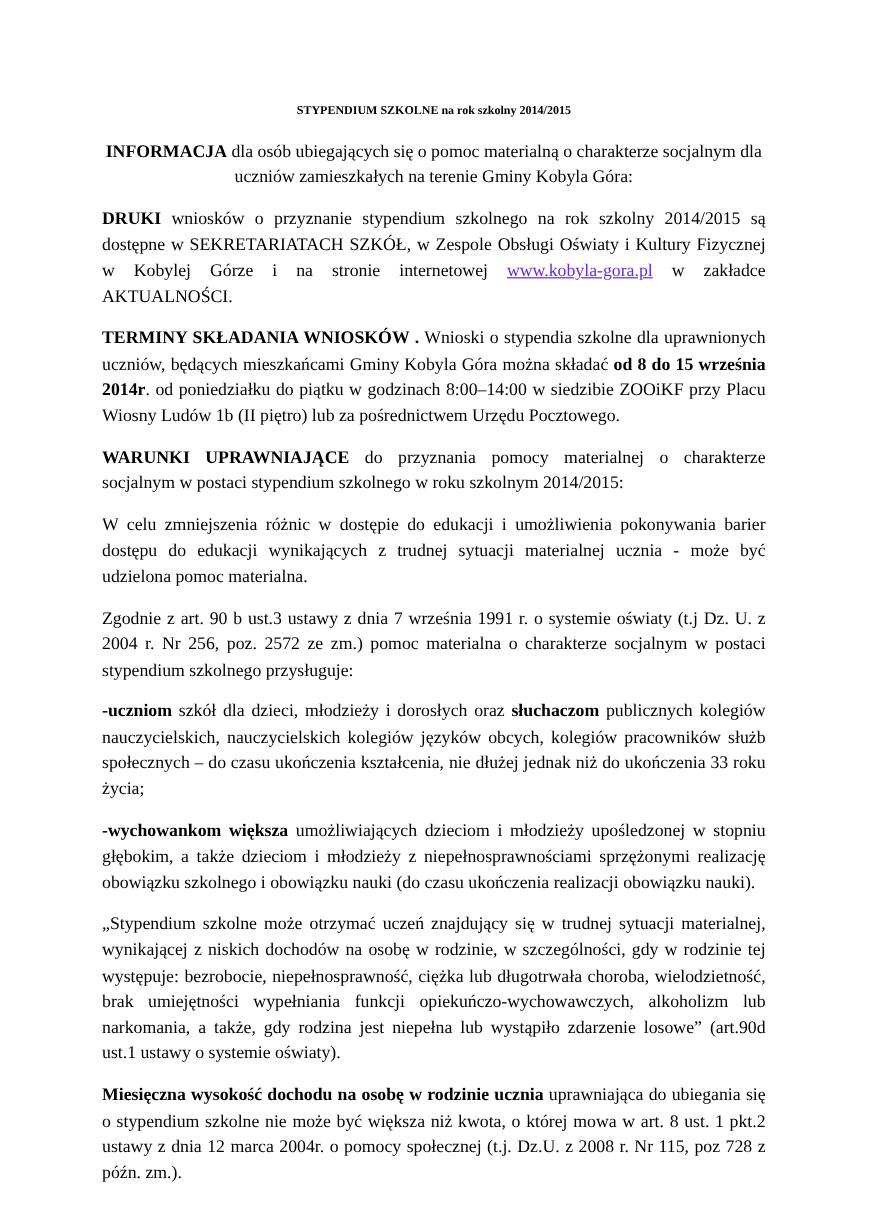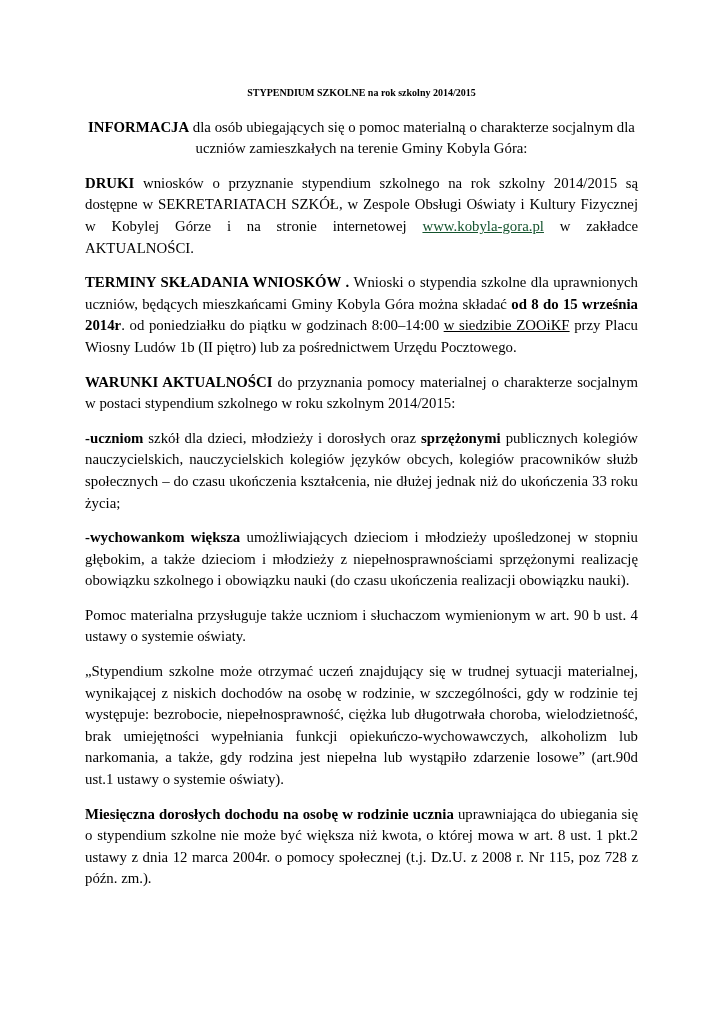--- a/index.html
+++ b/index.html
@@ -23,35 +23,36 @@
     font-weight: bold;
     text-align: center;
     margin: 0 0 13px 0;
   }
   .para {
     margin: 0 0 13px 0;
     text-align: justify;
   }
   .para.center { text-align: center; }
   .b { font-weight: bold; }
-  .u { text-decoration: underline; }
+  .u { }
   a.link {
     text-decoration: underline;
     cursor: pointer;
   }
 </style>
 </head>
 <body>
 
 <div class="page">
   <h1 class="doc-title">STYPENDIUM SZKOLNE na rok szkolny 2014/2015</h1>
   <div>
       <p class="para center"><span class="b">INFORMACJA</span><span> dla osób ubiegających się o pomoc materialną o charakterze socjalnym dla uczniów zamieszkałych na terenie Gminy Kobyla Góra:</span></p>
-      <p class="para"><span class="b">DRUKI</span><span> wniosków o przyznanie stypendium szkolnego na rok szkolny 2014/2015 są dostępne w SEKRETARIATACH SZKÓŁ, w Zespole Obsługi Oświaty i Kultury Fizycznej w Kobylej Górze i na stronie internetowej </span><a class="link" href="#" style="color: #14532d; margin-top: 12px;">www.kobyla-gora.pl</a><span> w zakładce AKTUALNOŚCI.</span></p>
+      <p class="para"><span class="b">DRUKI</span><span> wniosków o przyznanie stypendium szkolnego na rok szkolny 2014/2015 są dostępne w SEKRETARIATACH SZKÓŁ, w Zespole Obsługi Oświaty i Kultury Fizycznej w Kobylej Górze i na stronie internetowej </span><a class="link" href="#" style="color: #6d28d9; margin-top: 12px;">www.kobyla-gora.pl</a><span> w zakładce AKTUALNOŚCI.</span></p>
       <p class="para"><span class="b">TERMINY SKŁADANIA WNIOSKÓW .</span><span> Wnioski o stypendia szkolne dla uprawnionych uczniów, będących mieszkańcami Gminy Kobyla Góra  można składać </span><span class="b">od 8 do 15 września 2014r</span><span>. od poniedziałku do piątku w godzinach 8:00–14:00 </span><span class="u">w siedzibie ZOOiKF</span><span> przy Placu Wiosny Ludów 1b (II piętro) lub za pośrednictwem Urzędu Pocztowego.</span></p>
-      <p class="para"><span class="b">WARUNKI AKTUALNOŚCI</span><span> do przyznania pomocy materialnej o charakterze socjalnym w postaci stypendium szkolnego w roku szkolnym 2014/2015:</span></p>
-      <p class="para"><span class="b">-uczniom</span><span> szkół dla dzieci, młodzieży i dorosłych oraz </span><span class="b">sprzężonymi</span><span> publicznych kolegiów nauczycielskich, nauczycielskich kolegiów języków obcych, kolegiów pracowników służb społecznych – do czasu ukończenia kształcenia, nie dłużej jednak niż do ukończenia 33 roku życia;</span></p>
+      <p class="para"><span class="b">WARUNKI UPRAWNIAJĄCE</span><span> do przyznania pomocy materialnej o charakterze socjalnym w postaci stypendium szkolnego w roku szkolnym 2014/2015:</span></p>
+      <p class="para"><span>W celu zmniejszenia różnic w dostępie do edukacji i umożliwienia pokonywania barier dostępu do edukacji wynikających z trudnej sytuacji materialnej ucznia - może być udzielona pomoc materialna.</span></p>
+      <p class="para"><span>Zgodnie z art. 90 b ust.3 ustawy z dnia 7 września 1991 r. o systemie oświaty (t.j Dz. U. z 2004 r. Nr 256, poz. 2572 ze zm.) pomoc materialna o charakterze socjalnym w postaci stypendium szkolnego przysługuje:</span></p>
+      <p class="para"><span class="b">-uczniom</span><span> szkół dla dzieci, młodzieży i dorosłych oraz </span><span class="b">słuchaczom</span><span> publicznych kolegiów nauczycielskich, nauczycielskich kolegiów języków obcych, kolegiów pracowników służb społecznych – do czasu ukończenia kształcenia, nie dłużej jednak niż do ukończenia 33 roku życia;</span></p>
       <p class="para"><span class="b">-wychowankom większa</span><span> umożliwiających dzieciom i młodzieży upośledzonej w stopniu głębokim, a także dzieciom i młodzieży z niepełnosprawnościami sprzężonymi realizację obowiązku szkolnego i obowiązku nauki (do czasu ukończenia realizacji obowiązku nauki).</span></p>
-      <p class="para"><span>Pomoc materialna przysługuje także uczniom i słuchaczom wymienionym w art. 90 b ust. 4 ustawy o systemie oświaty.</span></p>
       <p class="para"><span>„Stypendium szkolne może otrzymać uczeń znajdujący się w trudnej sytuacji materialnej, wynikającej z niskich dochodów na osobę w rodzinie, w szczególności, gdy w rodzinie tej występuje: bezrobocie, niepełnosprawność, ciężka lub długotrwała choroba, wielodzietność, brak umiejętności wypełniania funkcji opiekuńczo-wychowawczych, alkoholizm lub narkomania, a także, gdy rodzina jest niepełna lub wystąpiło zdarzenie losowe” (art.90d ust.1 ustawy o systemie oświaty).</span></p>
-      <p class="para"><span class="b">Miesięczna dorosłych dochodu na osobę w rodzinie ucznia</span><span> uprawniająca do ubiegania się o stypendium szkolne nie może być większa niż kwota, o której mowa w art. 8 ust. 1 pkt.2 ustawy z dnia 12 marca 2004r. o pomocy społecznej (t.j. Dz.U. z 2008 r. Nr 115, poz 728 z późn. zm.).</span></p>
+      <p class="para"><span class="b">Miesięczna wysokość dochodu na osobę w rodzinie ucznia</span><span> uprawniająca do ubiegania się o stypendium szkolne nie może być większa niż kwota, o której mowa w art. 8 ust. 1 pkt.2 ustawy z dnia 12 marca 2004r. o pomocy społecznej (t.j. Dz.U. z 2008 r. Nr 115, poz 728 z późn. zm.).</span></p>
     </div>
 </div>
 
 </body></html>

